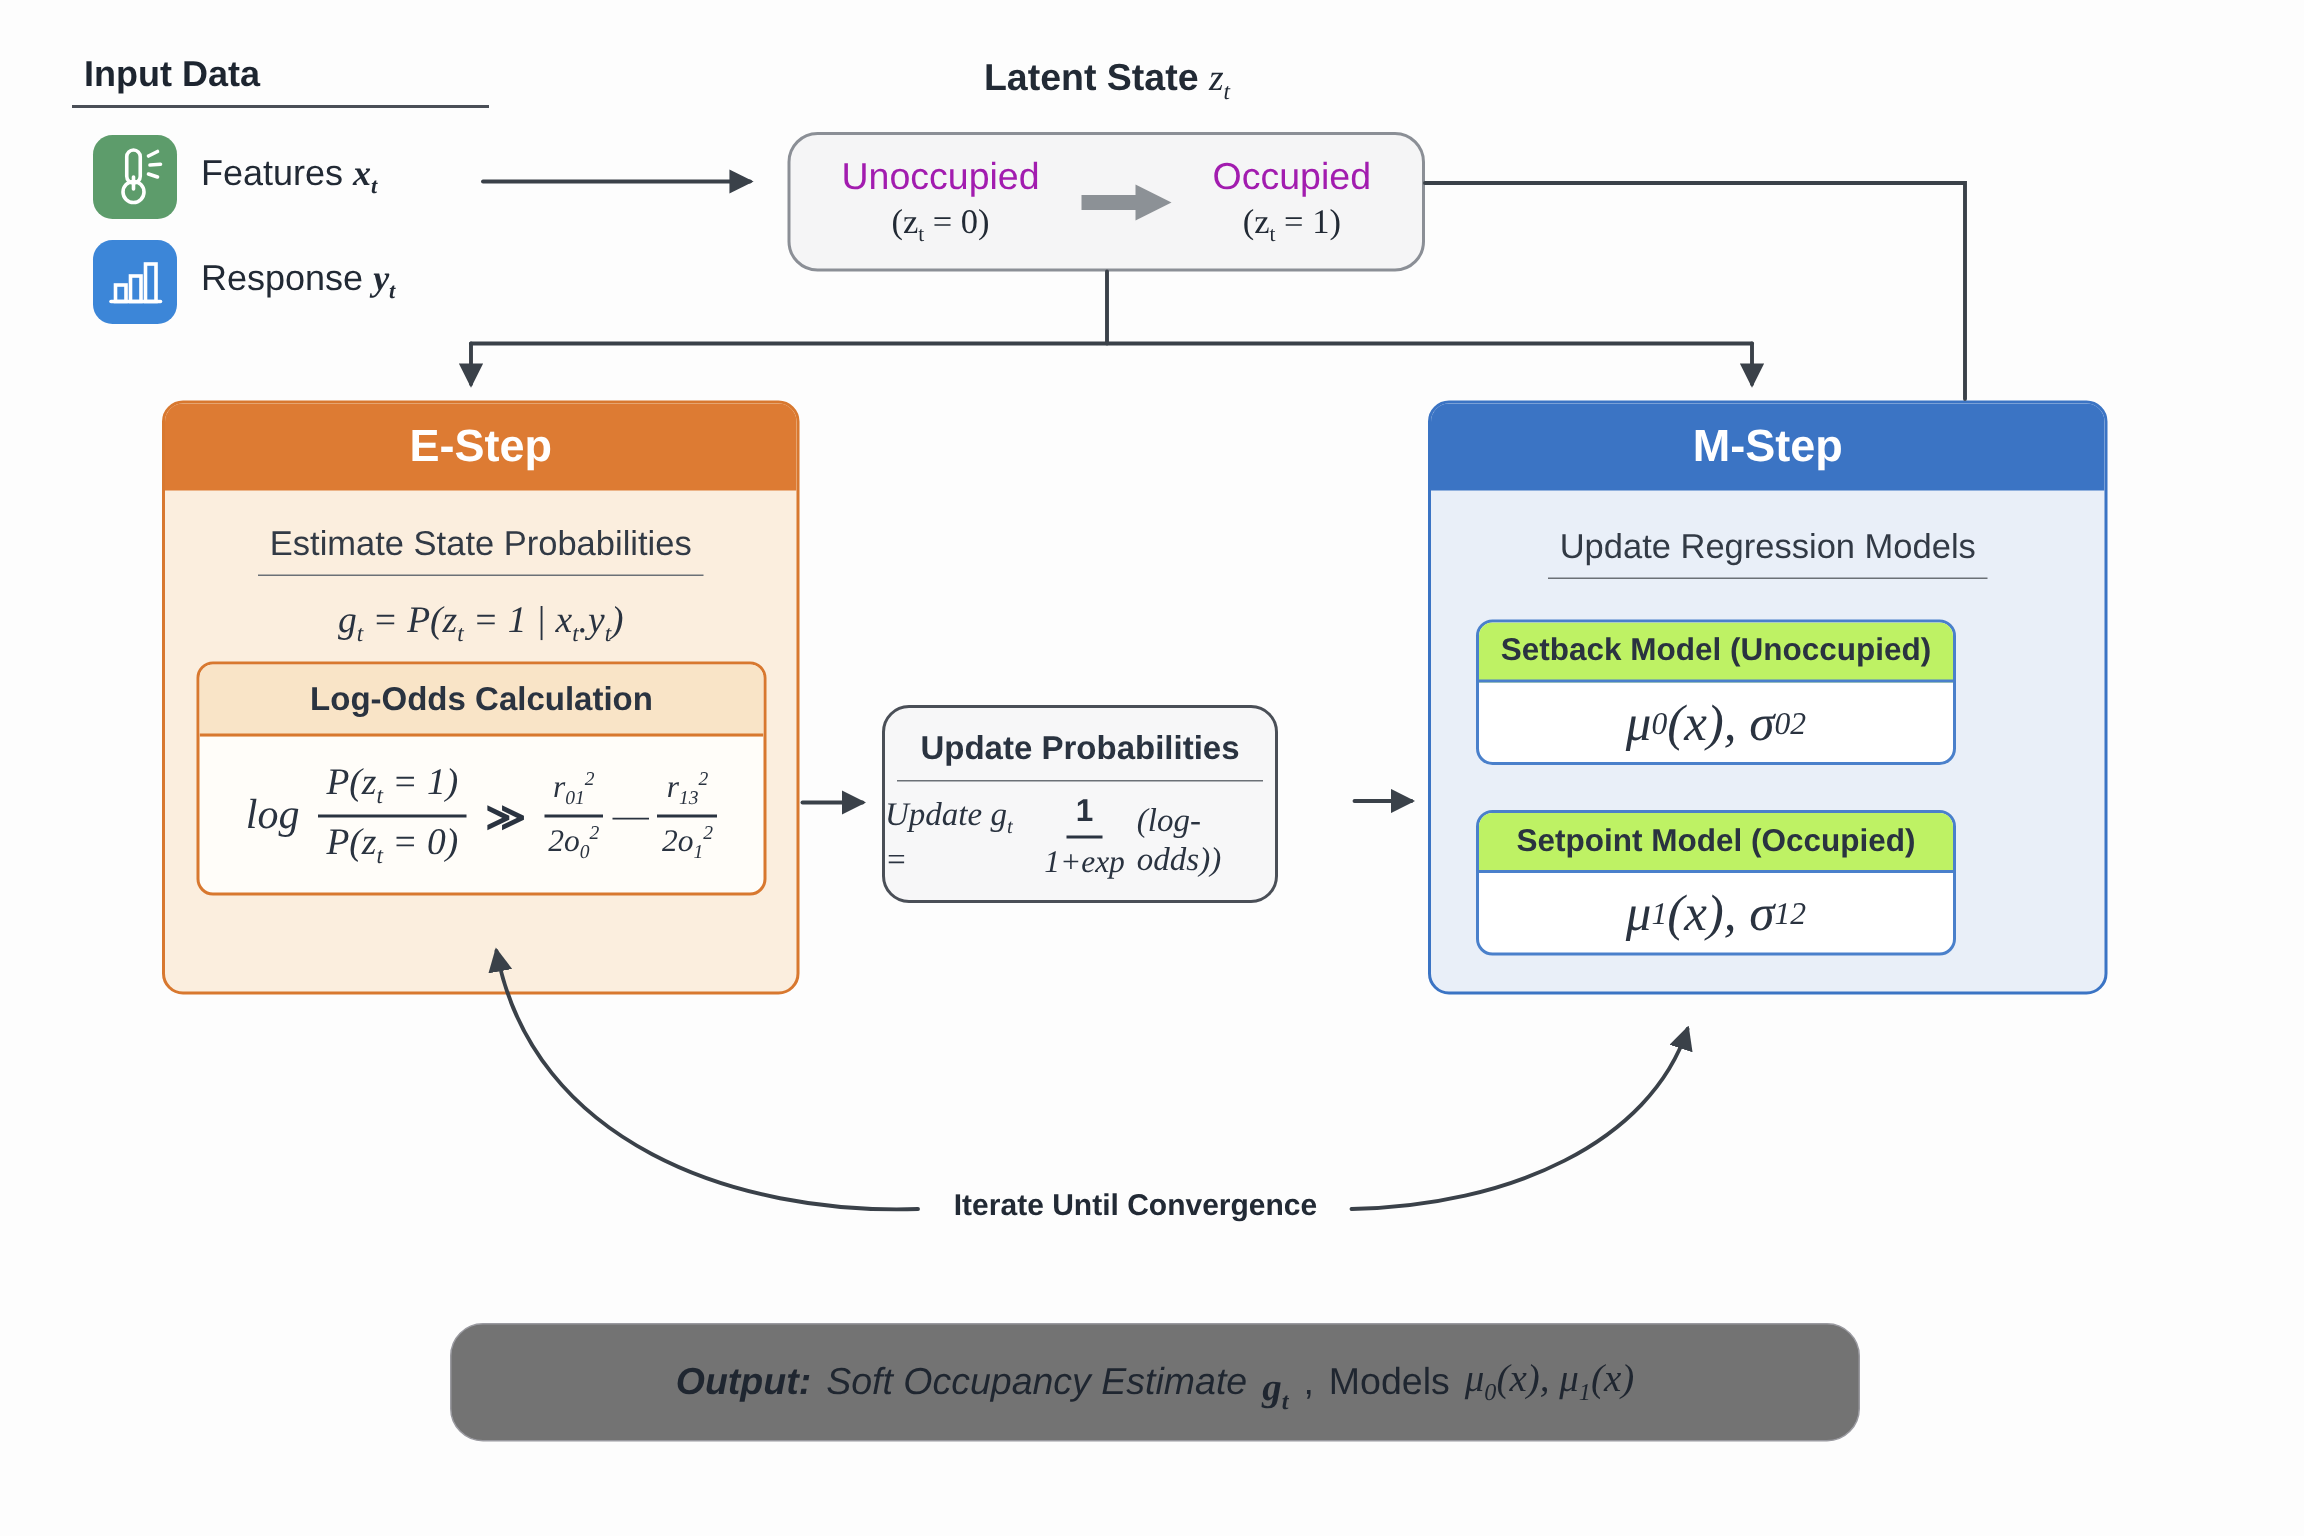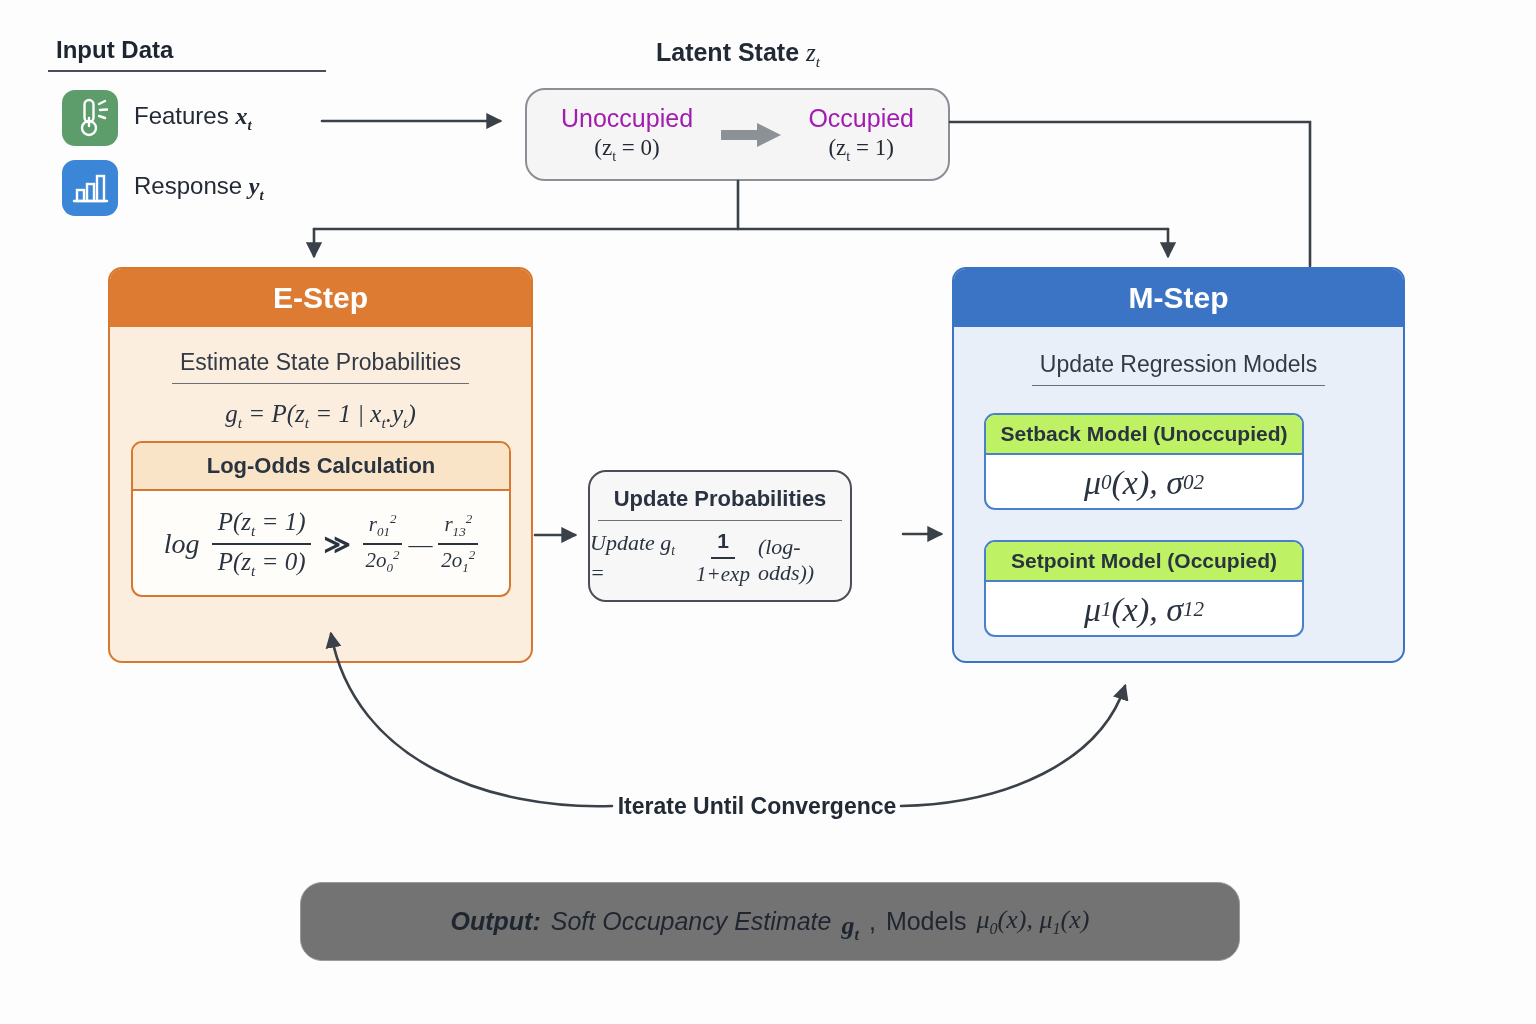--- a/index.html
+++ b/index.html
@@ -70,21 +70,21 @@
     justify-content:center;box-sizing:border-box;z-index:2;
   }
   .update-title{font-size:22px;font-weight:700;color:#2a3340;
     border-bottom:1.6px solid #6b7076;padding:0 16px 8px;margin-bottom:8px;}
   .update-formula{display:flex;align-items:flex-end;gap:8px;font-size:22px;color:#2a3340;}
   .update-formula .frac .num{font-weight:700;font-family:"Liberation Sans", sans-serif;font-style:normal;}
   .update-formula .frac{font-size:21px;}
   
   .model-formula{font-size:34px;color:#2a3340;}
   
-  .iterate{font-size:23px;font-weight:700;color:#222a35;white-space:nowrap;}
+  .iterate{font-size:20px;font-weight:700;color:#222a35;white-space:nowrap;}
   .output-box{
     width:940px;height:79px;border:1.6px solid #9a9aa0;border-radius:22px;
     background:#737373;display:flex;align-items:center;justify-content:center;
     gap:10px;box-sizing:border-box;font-size:25px;color:#1f2630;
   }
   .out-prefix{font-weight:700;font-style:italic;}
   .out-phrase{font-style:italic;}
 </style>
 </head>
 <body>

